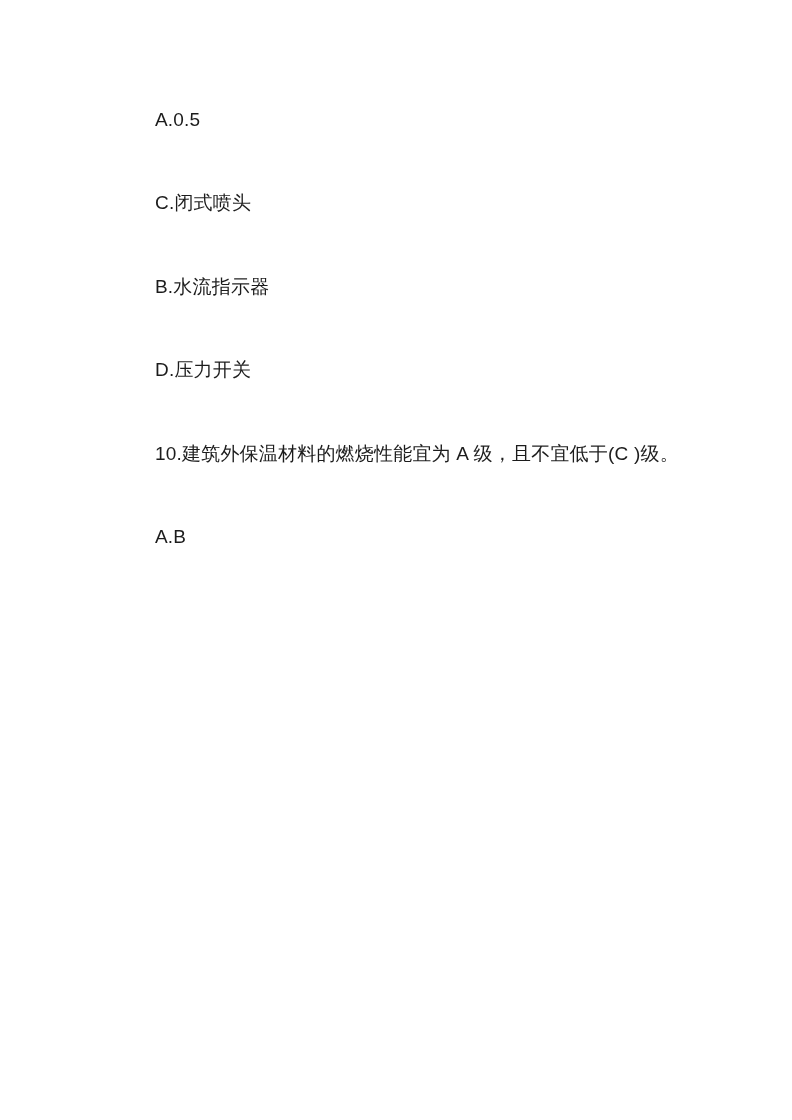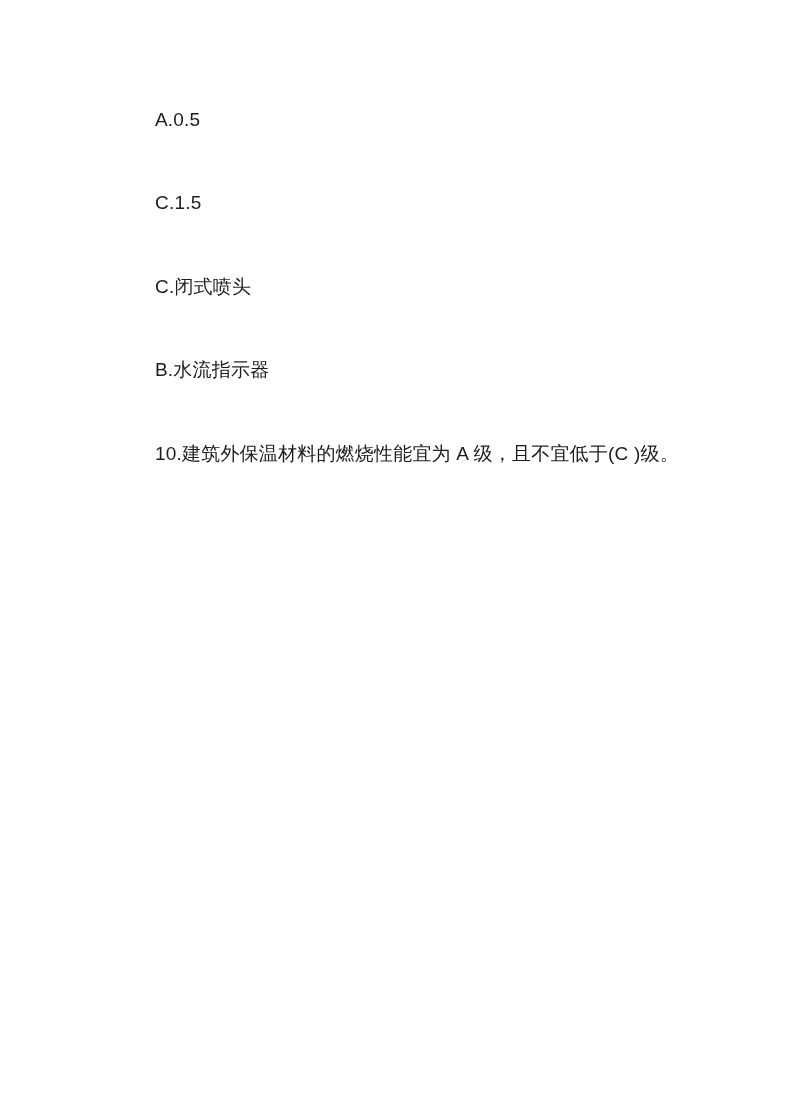--- a/index.html
+++ b/index.html
@@ -31,18 +31,19 @@
     letter-spacing: 0.2px;
     white-space: nowrap;
   }
 </style>
 </head>
 <body>
 
 <div class="page">
   <div class="doc-body">
     <p class="doc-line">A.0.5</p>
-    <p class="doc-line">C.1.5</p>
     <p class="doc-line">C.闭式喷头</p>
     <p class="doc-line">B.水流指示器</p>
+    <p class="doc-line">D.压力开关</p>
     <p class="doc-line">10.建筑外保温材料的燃烧性能宜为 A 级，且不宜低于(C )级。</p>
+    <p class="doc-line">A.B</p>
   </div>
 </div>
 
 </body></html>

